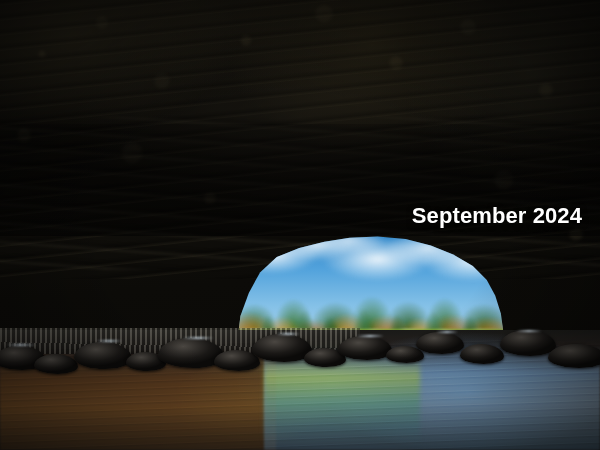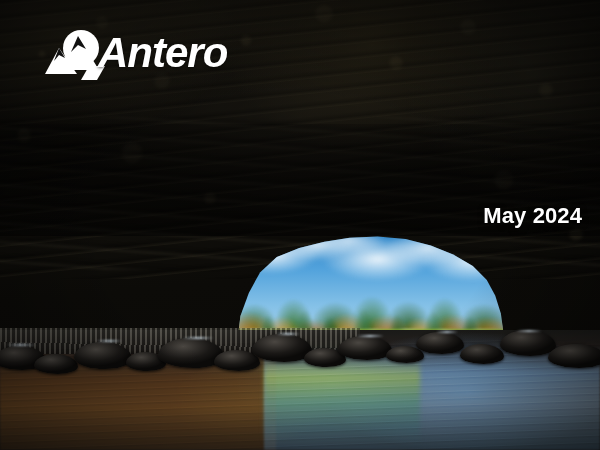--- a/index.html
+++ b/index.html
@@ -350,28 +350,17 @@
     <div class="glint" style="left:276px; top:5px;  width:24px;"></div>
     <div class="glint" style="left:356px; top:7px;  width:28px;"></div>
     <div class="glint" style="left:436px; top:3px;  width:22px;"></div>
     <div class="glint" style="left:516px; top:2px;  width:26px;"></div>
   </div>
 
   <div class="scrim"></div>
   <div class="scrim-band"></div>
   <div class="vignette"></div>
 
-  <div class="logo">
-    <svg class="logo-mark" viewBox="0 0 62 54" aria-hidden="true">
-      <circle cx="36" cy="22" r="18" fill="#ffffff"></circle>
-      <path d="M33 10 L54 44 L12 44 Z" fill="#ffffff"></path>
-      <path d="M33 10 L41 23 L33 19 L26 26 Z" fill="#111111"></path>
-      <path d="M14 22 L32 48 L0 48 Z" fill="#ffffff"></path>
-      <path d="M14 22 L20 32 L14 29 L9 35 Z" fill="#111111"></path>
-      <path d="M44 40 L60 40 L52 54 L36 54 Z" fill="#ffffff"></path>
-    </svg>
-    <span class="logo-word">Antero</span>
-  </div>
-
-
-  <div class="date">May 2024</div>
+
+
+  <div class="date">September 2024</div>
 
 </div>
 
 </body></html>

